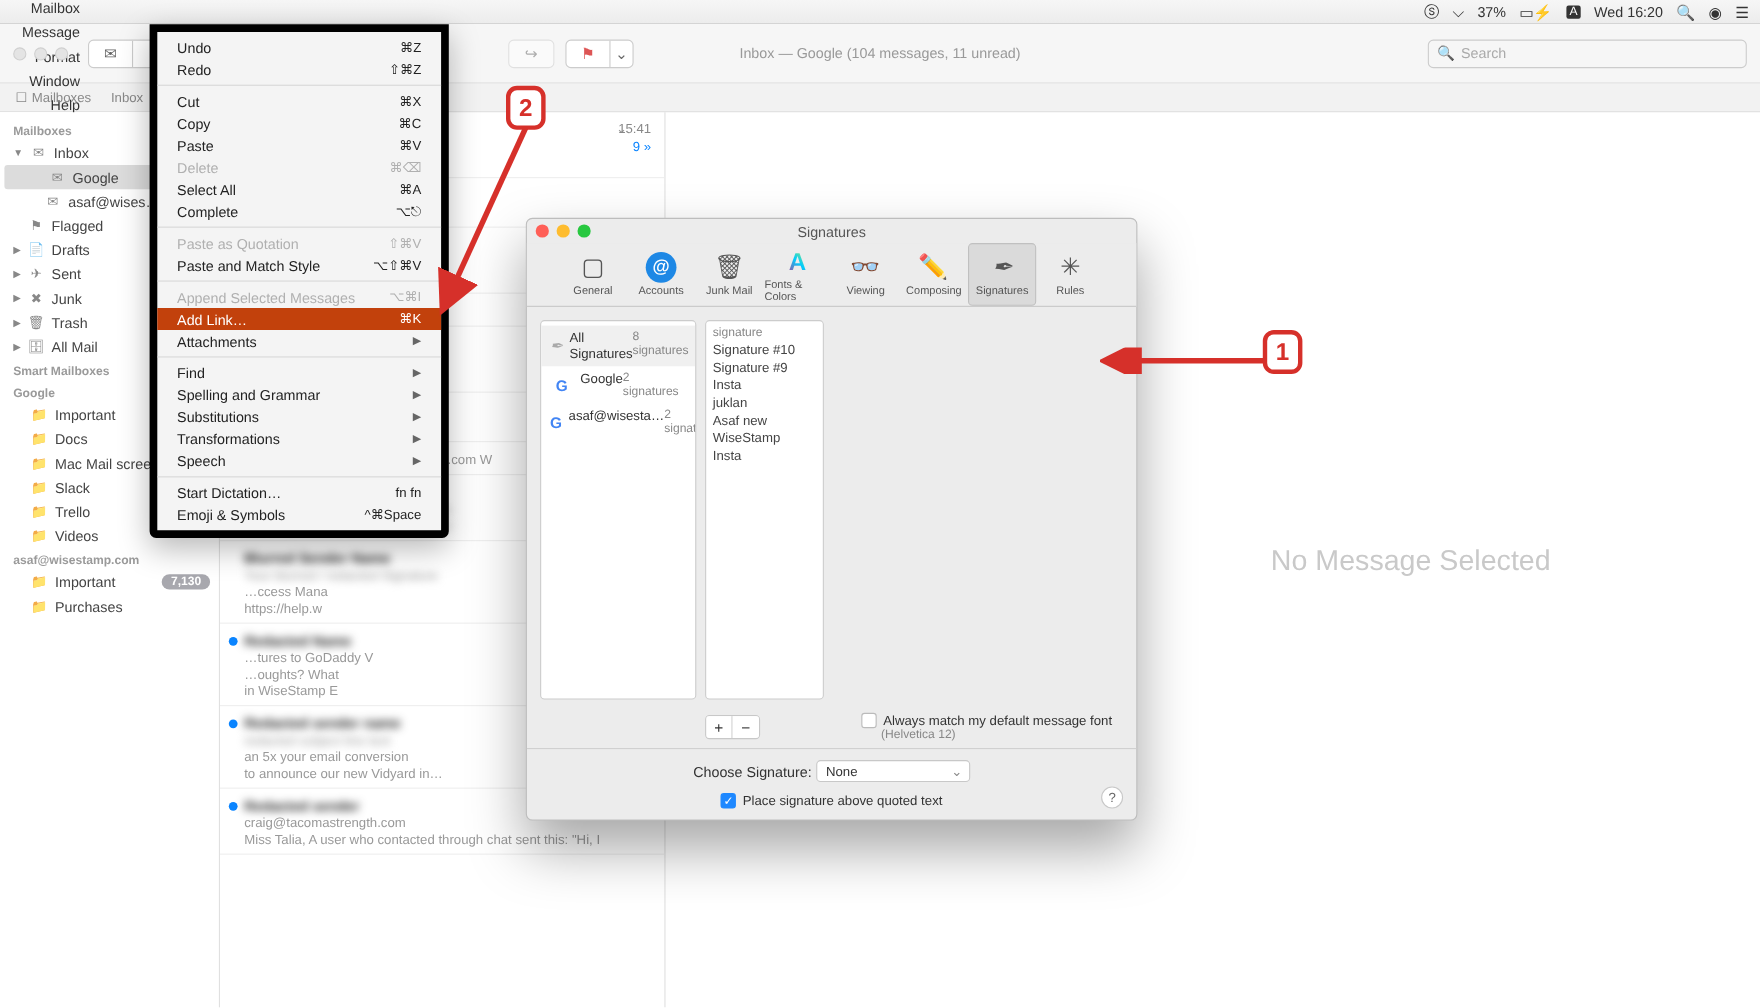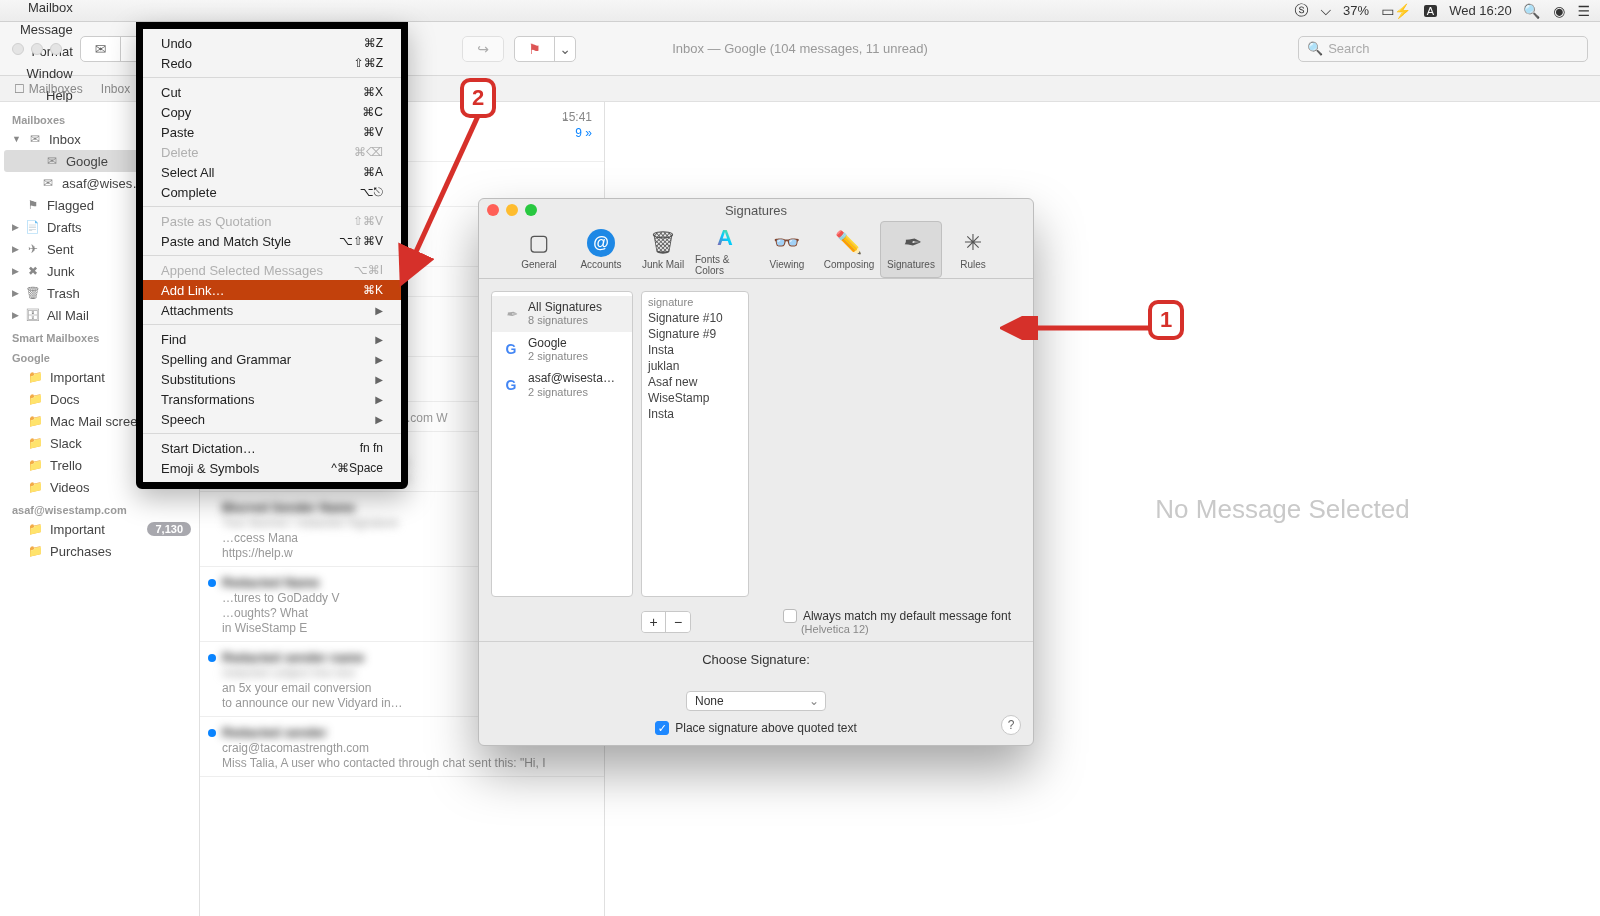--- a/index.html
+++ b/index.html
@@ -72,36 +72,36 @@
 .sigtoolbar { height: 58px; background: #ececec; border-bottom: 1px solid #c8c8c8; display: flex; justify-content: center; gap: 0;}
 .sigtab { width: 62px; display: flex; flex-direction: column; align-items: center; justify-content: center; gap: 2px; font-size: 10px; color: #555; border: 1px solid transparent; border-radius: 4px;}
 .sigtab.active { background: #dadada; border-color: #c0c0c0;}
 .sigtab .ico { width: 30px; height: 28px; display: flex; align-items: center; justify-content: center; font-size: 22px;}
 .atcircle { width: 28px; height: 28px; border-radius: 50%; background: #1e88e5; color: #fff; display: flex; align-items: center; justify-content: center; font-weight: 700; font-size: 16px;}
 .sigbody { flex: 1; padding: 12px; display: flex; gap: 8px; }
 .acclist { width: 142px; background: #fff; border: 1px solid #ccc; border-radius: 4px; padding: 4px 0; overflow: hidden;}
 .acc-item { display: flex; align-items: center; gap: 6px; padding: 4px 8px; font-size: 12px;}
 .acc-item .ico { width: 22px; height: 22px; border-radius: 50%; display: flex; align-items: center; justify-content: center; font-size: 14px;}
 .acc-item.sel { background: #f0f0f0; }
-.acc-item .col { display: flex; flex-direction: column; line-height: 1.2;}
+.acc-item .col { display: flex; flex-direction: row; line-height: 1.2;}
 .acc-item .col .sub { color: #888; font-size: 11px;}
 .siglist { width: 108px; background: #fff; border: 1px solid #ccc; border-radius: 4px; padding: 4px 6px; font-size: 12px; color: #444;}
 .siglist .hd { color: #888; font-size: 11px; padding-bottom: 2px;}
 .siglist .sitem { padding: 1px 0; }
 .sigpreview { flex: 1; background: #fff; border: 1px solid #ccc; border-radius: 4px; padding: 8px; }
 .sigpreview .txt { font-family: Georgia, serif; font-size: 14px; color: #2a2a2a; }
 .banner { margin-top: 6px; width: 220px; height: 40px; background: #c82f27; color: #fff; display: flex; align-items: center; justify-content: center; font-weight: 700; letter-spacing: 2px; font-size: 14px;}
 .sigcontrols { padding: 0 12px 6px; display: flex; align-items: center; }
 .pm { display: flex; border: 1px solid #c8c8c8; border-radius: 4px; overflow: hidden; margin-left: 150px;}
 .pm .b { width: 24px; height: 20px; display: flex; align-items: center; justify-content: center; font-size: 14px; background: #fff; border-right: 1px solid #c8c8c8;}
 .pm .b:last-child { border-right: none;}
 .checkrow { margin-left: auto; font-size: 12px; color: #444; display: flex; flex-direction: column; align-items: flex-start; padding-right: 10px;}
 .checkrow .hint { color: #888; font-size: 11px; margin-left: 18px;}
 .sigfooter { border-top: 1px solid #d0d0d0; padding: 10px 14px; display: flex; flex-direction: column; gap: 10px; align-items: center;}
-.row { display: flex; align-items: center; gap: 24px; flex-direction: column; }
+.row { display: flex; align-items: center; gap: 4px; }
 .select { border: 1px solid #c8c8c8; background: #fff; border-radius: 4px; padding: 2px 20px 2px 8px; font-size: 12px; position: relative; width: 140px;}
 .select::after { content: "⌄"; position: absolute; right: 6px; color: #888;}
 .chk { display: flex; align-items: center; gap: 6px; font-size: 12px; color: #333;}
 .chkbox { width: 14px; height: 14px; border: 1px solid #bbb; border-radius: 3px; background: #fff; display: flex; align-items: center; justify-content: center; font-size: 11px; color: #fff;}
 .chkbox.checked { background: #1e88ff; border-color: #1e88ff;}
 .helpbtn { position: absolute; bottom: 10px; right: 12px; width: 20px; height: 20px; border-radius: 50%; border: 1px solid #c8c8c8; background: #fff; display: flex; align-items: center; justify-content: center; color: #666; font-size: 12px;}
 
 
 .callout { position: absolute; width: 36px; height: 40px; border: 4px solid #d6302a; border-radius: 10px; background: #fff; color: #d6302a; font-weight: 700; font-size: 22px; display: flex; align-items: center; justify-content: center; z-index: 50;}
 svg.arrow { position: absolute; z-index: 49; }

